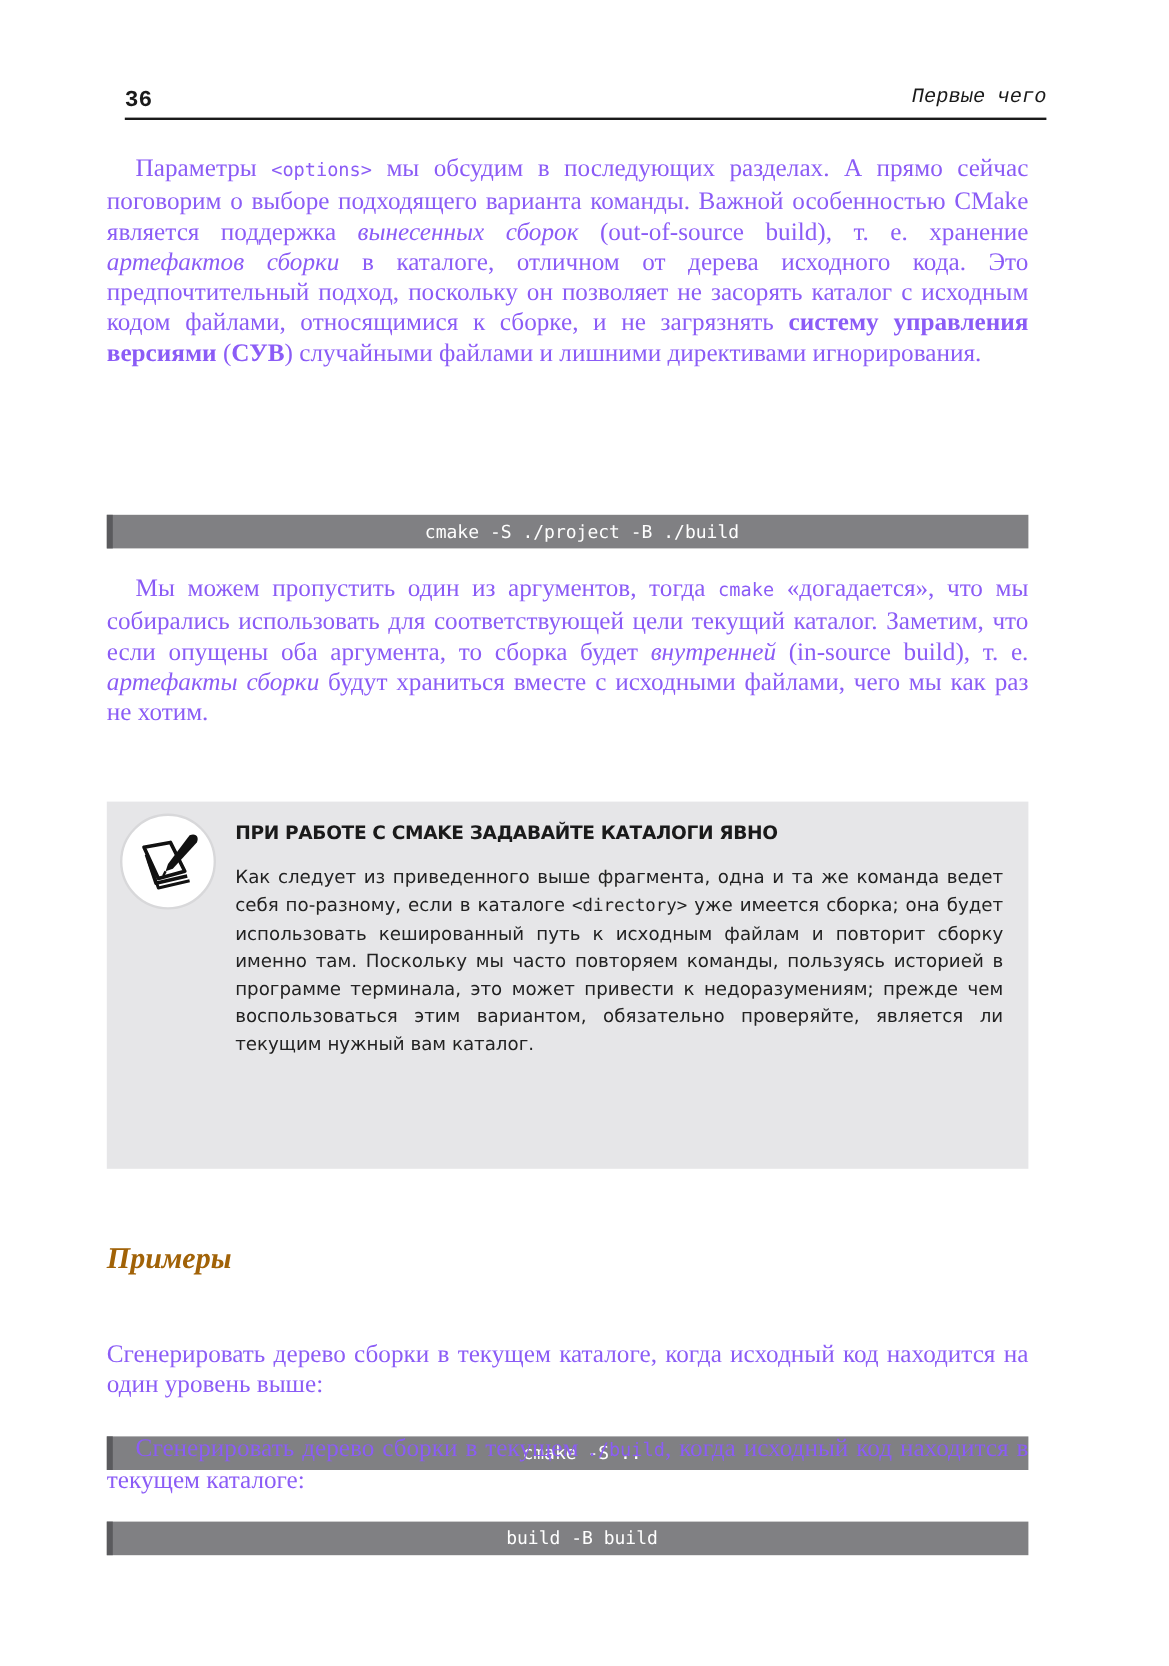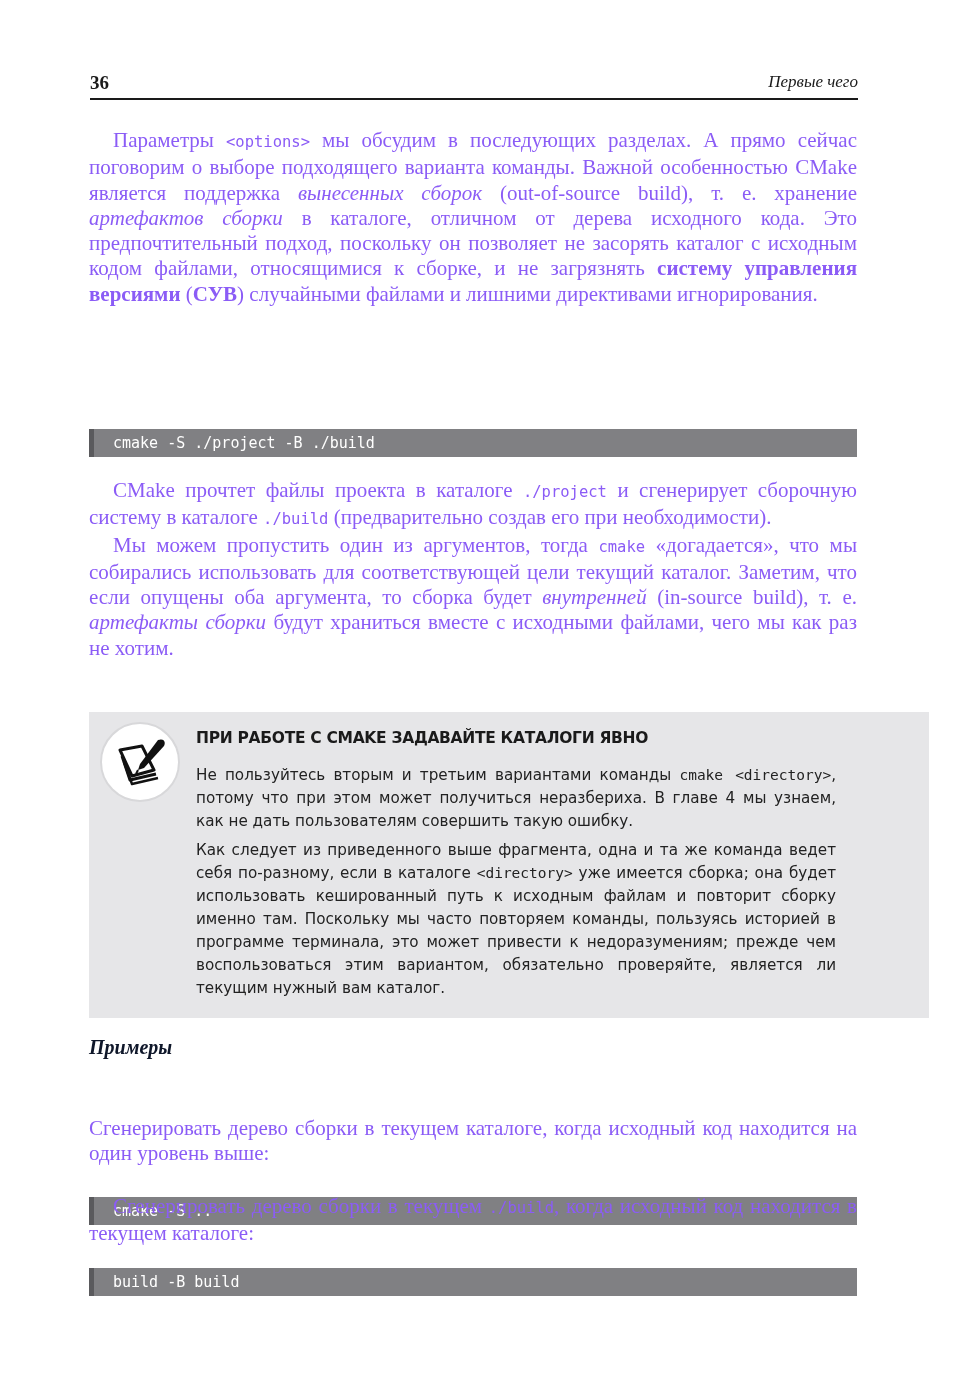--- a/index.html
+++ b/index.html
@@ -1,39 +1,39 @@
 <!DOCTYPE html>
 <html><head>
   <meta charset="utf-8">
   <style>
     html, body { margin: 0; padding: 0; background: #ffffff; }
     body { width: 974px; height: 1388px; position: relative; overflow: hidden; color: #1a1a1a; }
     .page-header {
-      position: absolute; left: 90px; top: 68px; width: 768px; height: 30px;
+      position: absolute; left: 104px; top: 68px; width: 768px; height: 30px;
       border-bottom: 2.5px solid #1a1a1a;
-      font-family: Liberation Serif, serif;
+      font-family: Liberation Mono, monospace;
     }
     .page-number { position: absolute; left: 0; top: 4px; font-size: 19px; font-weight: bold; }
     .running-title { position: absolute; right: 0; top: 4px; font-size: 17px; font-style: italic; }
     .body-text {
       position: absolute; left: 89px; width: 768px;
       font-family: "Liberation Serif", serif; font-size: 21px; line-height: 25.3px;
       text-align: justify; color: #8b5cf6;
     }
     .body-text p { margin: 0; text-indent: 24px; }
     .body-text p.noindent { text-indent: 0; }
     code, .mono { font-family: "DejaVu Sans Mono", monospace; font-size: 15.5px; }
     .code-block {
       position: absolute; left: 89px; width: 768px; height: 28px;
       background: #808083; border-left: 5px solid #5a5a5d; box-sizing: border-box;
       color: #ffffff; font-family: "DejaVu Sans Mono", monospace; font-size: 15px;
-      line-height: 28px; padding-left: 19px;
+      line-height: 28px; padding-left: 19px; text-align: center;
     }
     .note-box {
-      position: absolute; left: 89px; top: 712px; width: 840px; height: 306px;
+      position: absolute; left: 89px; top: 668px; width: 768px; height: 306px;
       background: #e6e6e8;
     }
     .note-icon {
       position: absolute; left: 11px; top: 10px; width: 80px; height: 80px;
       border-radius: 50%; background: #ffffff; border: 2px solid #d8d8da; box-sizing: border-box;
     }
     .note-icon svg { position: absolute; left: 12px; top: 12px; }
     .note-title {
       position: absolute; left: 107px; top: 17px; font-family: "DejaVu Sans", sans-serif;
       font-weight: bold; font-size: 15.5px; color: #1a1a1a; letter-spacing: -0.3px;
@@ -41,55 +41,53 @@
     .note-body {
       position: absolute; left: 107px; top: 52px; width: 640px;
       font-family: "DejaVu Sans", sans-serif; font-size: 15.2px; line-height: 23px;
       text-align: justify; color: #222;
     }
     .note-body p { margin: 0 0 6px 0; }
     .note-body code { font-size: 14.5px; }
     .section-heading {
       position: absolute; left: 89px; top: 1036px;
       font-family: "Liberation Serif", serif; font-weight: bold; font-style: italic;
-      font-size: 20px; color: #0f172a;
+      font-size: 25px; color: #a16207;
     }
   </style>
 </head>
 <body>
 
 <div class="page-header">
   <span class="page-number">36</span>
   <span class="running-title">Первые чего</span>
 </div>
 
 <div class="body-text" style="top:128px;">
   <p><span>Параметры </span><code>&lt;options&gt;</code><span> мы обсудим в последующих разделах. А прямо сейчас поговорим о выборе подходящего варианта команды. Важной особенностью CMake является поддержка </span><em>вынесенных сборок</em><span> (out-of-source build), т. е. хранение </span><em>артефактов сборки</em><span> в каталоге, отличном от дерева исходного кода. Это предпочтительный подход, поскольку он позволяет не засорять каталог с исходным кодом файлами, относящимися к сборке, и не загрязнять </span><strong>систему управления версиями</strong><span> (</span><strong>СУВ</strong><span>) случайными файлами и лишними директивами игнорирования.</span></p>
 </div>
 
 <div class="code-block" style="top:429px;">cmake -S ./project -B ./build</div>
 
 <div class="body-text" style="top:478px;">
-  <p><span>CMake прочтет файлы проекта в каталоге </span><code>./project</code><span> и сгенерирует сборочную систему в каталоге </span><code>./build</code><span> (предварительно создав его при необходимости).</span></p>
   <p><span>Мы можем пропустить один из аргументов, тогда </span><code>cmake</code><span> «догадается», что мы собирались использовать для соответствующей цели текущий каталог. Заметим, что если опущены оба аргумента, то сборка будет </span><em>внутренней</em><span> (in-source build), т. е. </span><em>артефакты сборки</em><span> будут храниться вместе с исходными файлами, чего мы как раз не хотим.</span></p>
 </div>
 
 <div class="note-box">
   <div class="note-icon">
     <svg width="54" height="54" viewBox="0 0 54 54">
       <path d="M6 14 L28 10 L40 34 L18 40 Z" fill="none" stroke="#111" stroke-width="3" stroke-linejoin="round"></path>
       <path d="M8 20 L16 44 L42 38" fill="none" stroke="#111" stroke-width="3" stroke-linejoin="round"></path>
       <path d="M10 26 L18 48 L44 42" fill="none" stroke="#111" stroke-width="2.5" stroke-linejoin="round"></path>
       <path d="M44 4 C50 2 52 6 50 10 L30 32 L24 34 L26 28 Z" fill="#111"></path>
       <path d="M24 34 L22 38" stroke="#111" stroke-width="2"></path>
     </svg>
   </div>
   <div class="note-title">ПРИ РАБОТЕ С CMAKE ЗАДАВАЙТЕ КАТАЛОГИ ЯВНО</div>
   <div class="note-body">
-    <p><span>Не пользуйтесь вторым и третьим вариантами команды </span><code>cmake &lt;directory&gt;</code><span>, потому что при этом может получиться неразбериха. В главе 4 мы узнаем, как не дать пользователям совершить такую ошибку.</span></p>
     <p><span>Как следует из приведенного выше фрагмента, одна и та же команда ведет себя по-разному, если в каталоге </span><code>&lt;directory&gt;</code><span> уже имеется сборка; она будет использовать кешированный путь к исходным файлам и повторит сборку именно там. Поскольку мы часто повторяем команды, пользуясь историей в программе терминала, это может привести к недоразумениям; прежде чем воспользоваться этим вариантом, обязательно проверяйте, является ли текущим нужный вам каталог.</span></p>
   </div>
 </div>
 
 <div class="section-heading">Примеры</div>
 
 <div class="body-text" style="top:1116px;">
   <p class="noindent">Сгенерировать дерево сборки в текущем каталоге, когда исходный код находится на один уровень выше:</p>
 </div>
 

